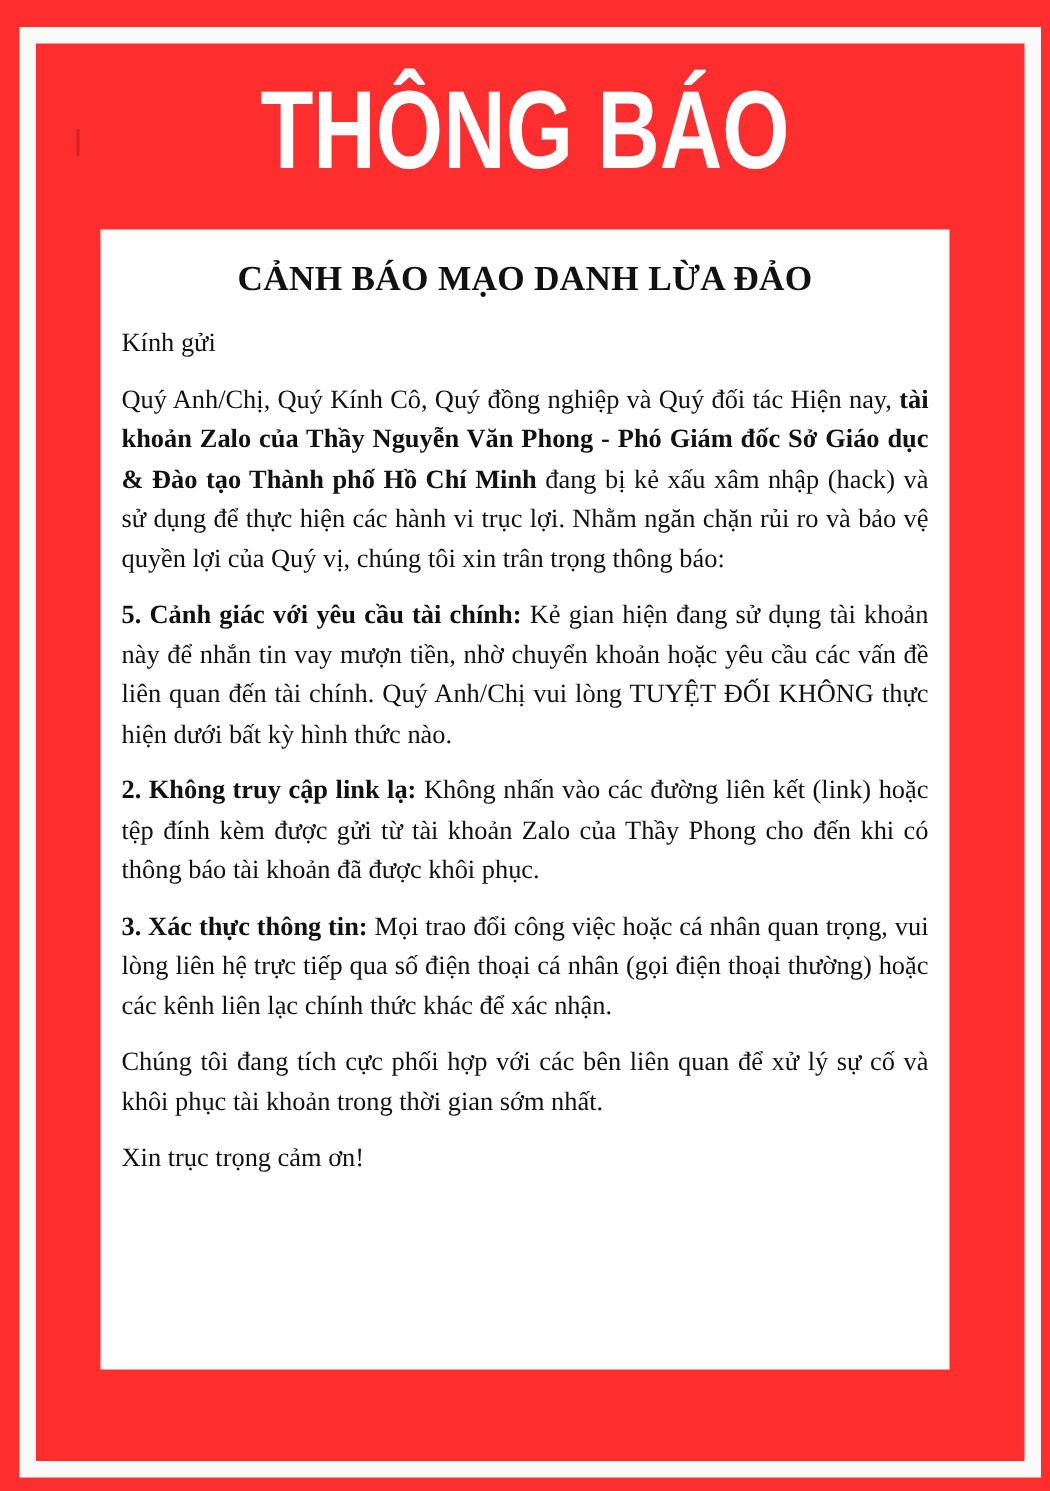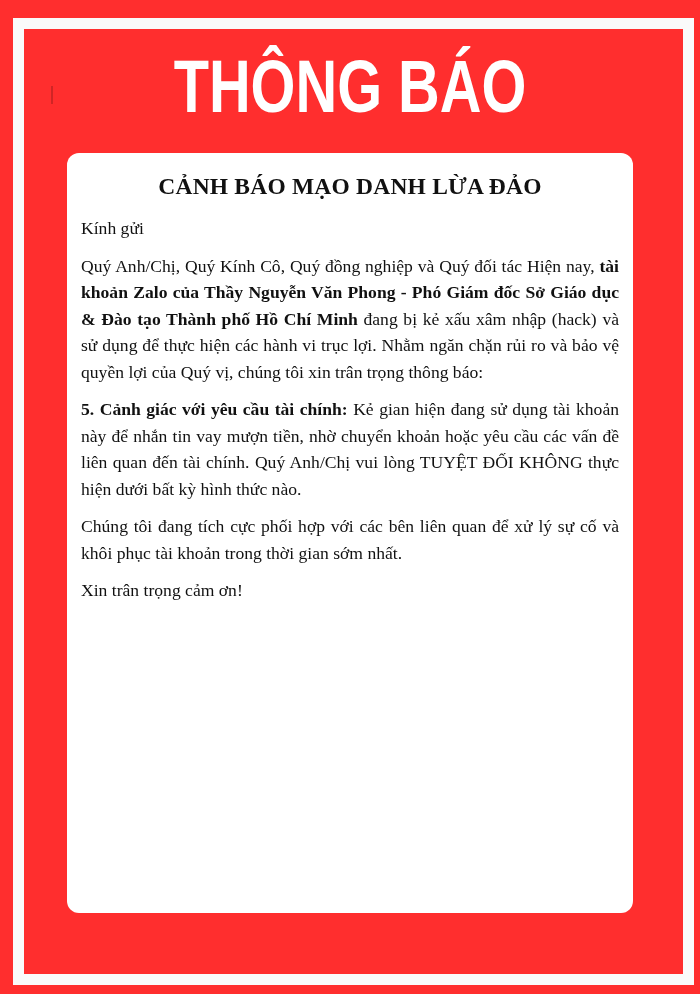--- a/index.html
+++ b/index.html
@@ -46,21 +46,20 @@
     text-shadow: 0 0 1px rgba(0,0,0,0.1);
   }
   .card {
     position: absolute;
     left: 67px; top: 153px;
     width: 566px; height: 760px;
     background: #FFFFFF;
     box-sizing: border-box;
     padding: 14px 14px 0 14px;
     color: #111111;
-    border-radius: 12px;
   }
   .card-title {
     text-align: center;
     font-family: "Liberation Serif", serif;
     font-weight: bold;
     font-size: 23.5px;
     line-height: 30px;
     margin: 4px 0 14px 0;
     letter-spacing: 0.2px;
   }
@@ -85,19 +84,21 @@
 
 <div class="card">
   <div class="card-title">CẢNH BÁO MẠO DANH LỪA ĐẢO</div>
 
   <p class="p salutation">Kính gửi</p>
 
   <p class="p"><span>Quý Anh/Chị, Quý Kính Cô, Quý đồng nghiệp và Quý đối tác Hiện nay, </span><b>tài khoản Zalo của Thầy Nguyễn Văn Phong - Phó Giám đốc Sở Giáo dục &amp; Đào tạo Thành phố Hồ Chí Minh</b><span> đang bị kẻ xấu xâm nhập (hack) và sử dụng để thực hiện các hành vi trục lợi. Nhằm ngăn chặn rủi ro và bảo vệ quyền lợi của Quý vị, chúng tôi xin trân trọng thông báo:</span></p>
 
   <p class="p"><b>5. Cảnh giác với yêu cầu tài chính:</b><span> Kẻ gian hiện đang sử dụng tài khoản này để nhắn tin vay mượn tiền, nhờ chuyển khoản hoặc yêu cầu các vấn đề liên quan đến tài chính. Quý Anh/Chị vui lòng TUYỆT ĐỐI KHÔNG thực hiện dưới bất kỳ hình thức nào.</span></p>
 
+  <p class="p"><b>2. Không truy cập link lạ:</b><span> Không nhấn vào các đường liên kết (link) hoặc tệp đính kèm được gửi từ tài khoản Zalo của Thầy Phong cho đến khi có thông báo tài khoản đã được khôi phục.</span></p>
 
+  <p class="p"><b>3. Xác thực thông tin:</b><span> Mọi trao đổi công việc hoặc cá nhân quan trọng, vui lòng liên hệ trực tiếp qua số điện thoại cá nhân (gọi điện thoại thường) hoặc các kênh liên lạc chính thức khác để xác nhận.</span></p>
 
   <p class="p italic">Chúng tôi đang tích cực phối hợp với các bên liên quan để xử lý sự cố và khôi phục tài khoản trong thời gian sớm nhất.</p>
 
 
-  <p class="p italic">Xin trân trọng cảm ơn!</p>
+  <p class="p italic">Xin trục trọng cảm ơn!</p>
 </div>
 
 </body></html>

